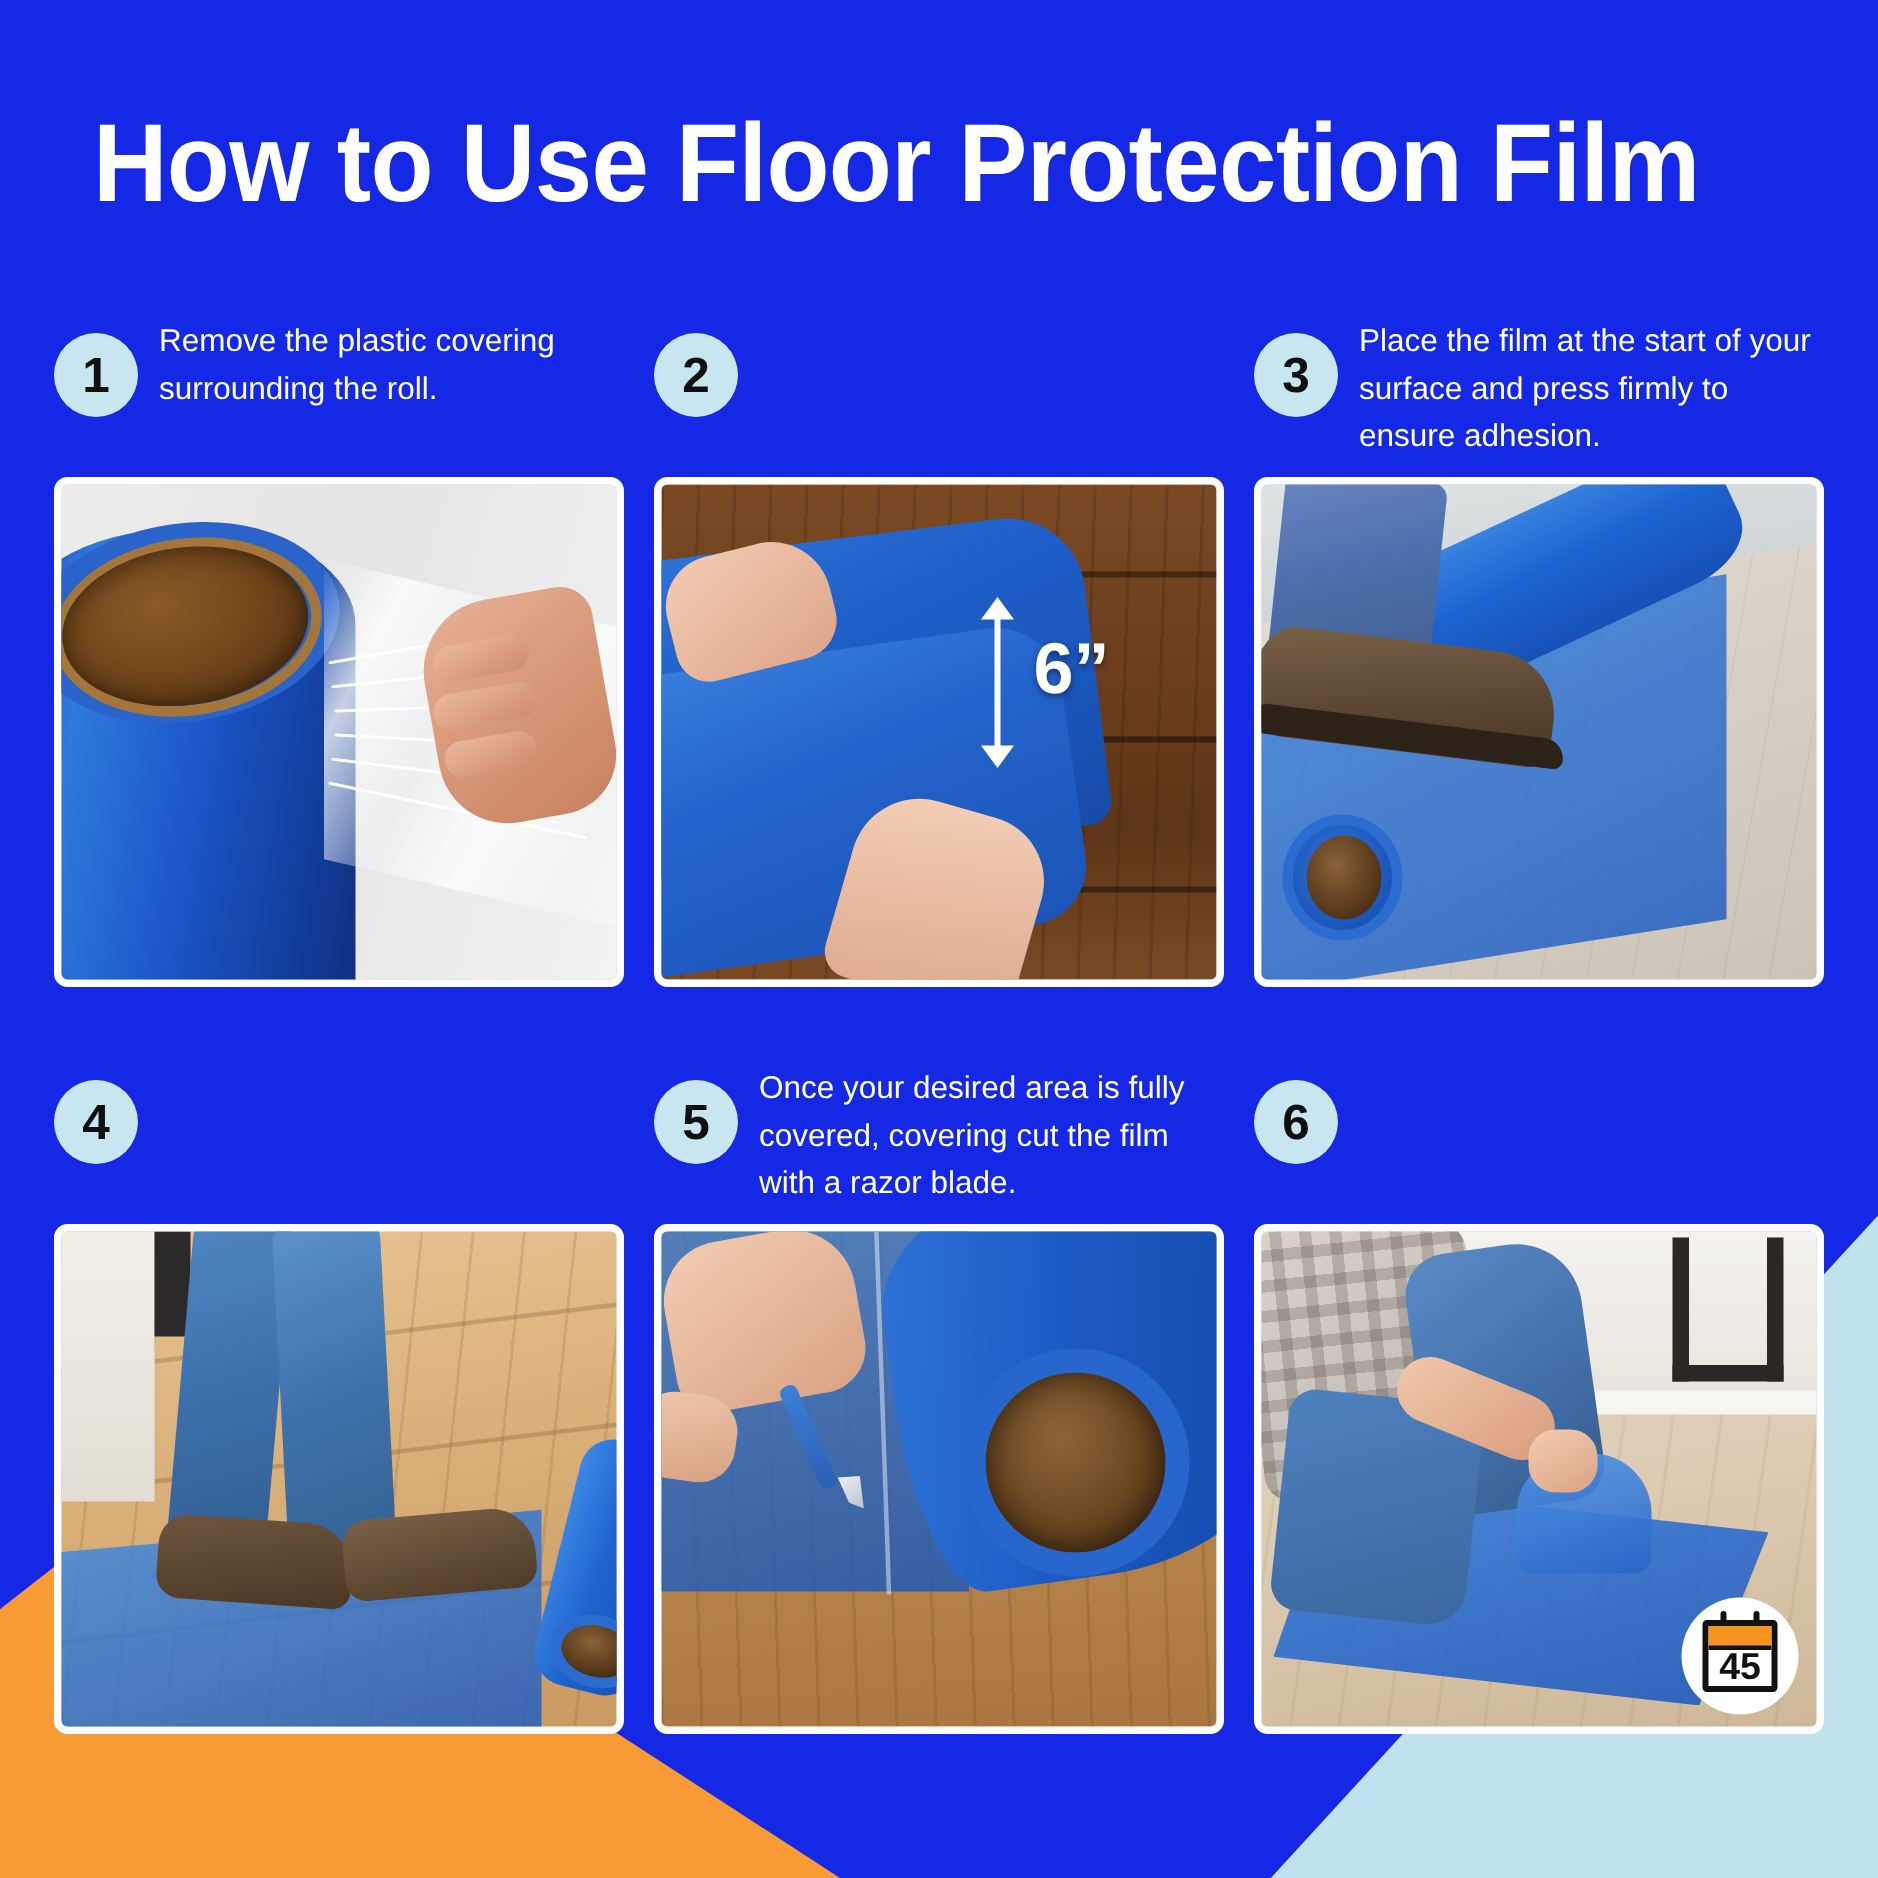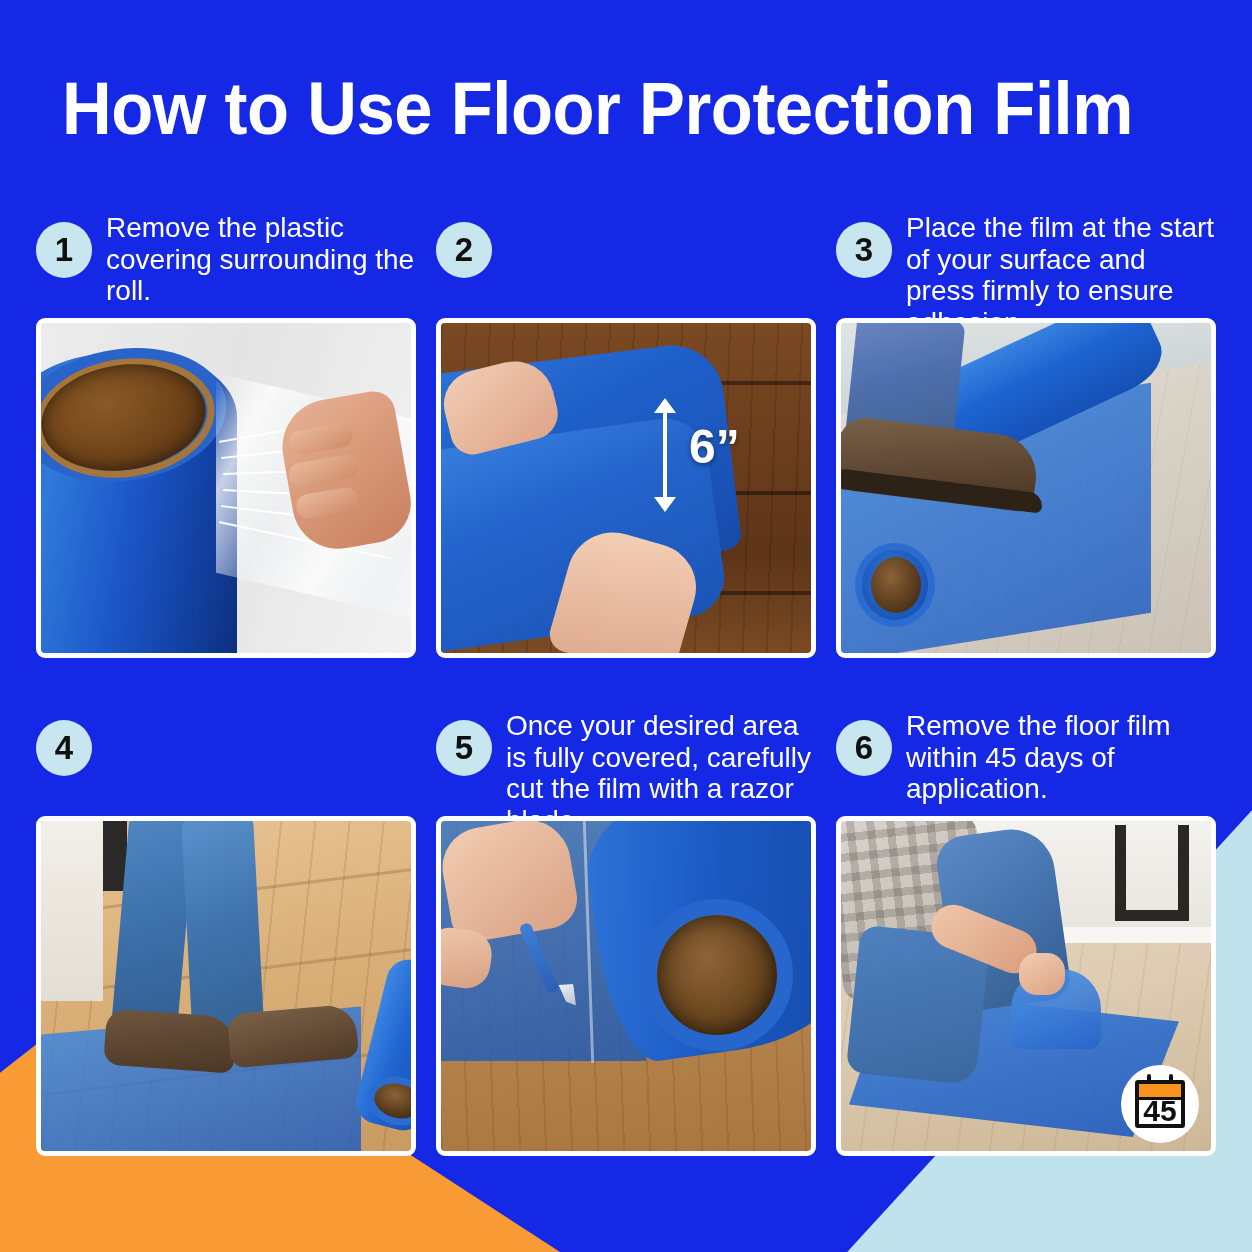--- a/index.html
+++ b/index.html
@@ -84,21 +84,21 @@
     color: #101010;
     font-size: 33px;
     font-weight: 700;
     display: flex;
     align-items: center;
     justify-content: center;
     margin-top: 12px;
   }
   .step-text {
     color: #ffffff;
-    font-size: 28px;
+    font-size: 21px;
     line-height: 31.5px;
     font-weight: 400;
     padding-top: 2px;
   }
 
   
   .photo {
     position: relative;
     width: 380px;
     height: 340px;
@@ -570,21 +570,21 @@
     overflow: hidden;
   }
   .cal-top {
     position: absolute; left: 0; right: 0; top: 0; height: 13px;
     background: #F7941E;
     border-bottom: 3px solid #111;
   }
   .cal-num {
     position: absolute; left: 0; right: 0; top: 14px; bottom: 0;
     display: flex; align-items: center; justify-content: center;
-    font-size: 30px; font-weight: 700; color: #111; line-height: 1;
+    font-size: 25px; font-weight: 700; color: #111; line-height: 1;
   }
 </style>
 </head>
 <body>
 
 <div id="poster">
 
   <div class="wedge wedge-orange"></div>
   <div class="wedge wedge-lightblue"></div>
 
@@ -679,41 +679,40 @@
           <div class="p4-boot-b"></div>
           <div class="p4-roll"></div>
           <div class="p4-roll-end"></div>
         </div>
       </div>
     </div>
 
     <div class="cell">
       <div class="step-head">
         <div class="badge">5</div>
-        <div class="step-text">Once your desired area is fully covered, carefully cut the film with a razor blade.</div>
+        <div class="step-text">Once your desired area is fully covered, covering cut the film with a razor blade.</div>
       </div>
       <div class="photo">
         <div class="ph-inner">
           <div class="p5-wood"></div>
           <div class="p5-sheet"></div>
           <div class="p5-roll"></div>
           <div class="p5-ring"></div>
           <div class="p5-cut"></div>
           <div class="p5-hand"></div>
           <div class="p5-hand2"></div>
           <div class="p5-knife"></div>
           <div class="p5-blade"></div>
         </div>
       </div>
     </div>
 
     <div class="cell">
       <div class="step-head">
         <div class="badge">6</div>
-        <div class="step-text">Remove the floor film within 45 days of application.</div>
       </div>
       <div class="photo">
         <div class="ph-inner">
           <div class="p6-floor"></div>
           <div class="p6-wall"></div>
           <div class="p6-baseboard"></div>
           <div class="p6-table"></div>
           <div class="p6-sheet"></div>
           <div class="p6-shirt"></div>
           <div class="p6-thigh"></div>

